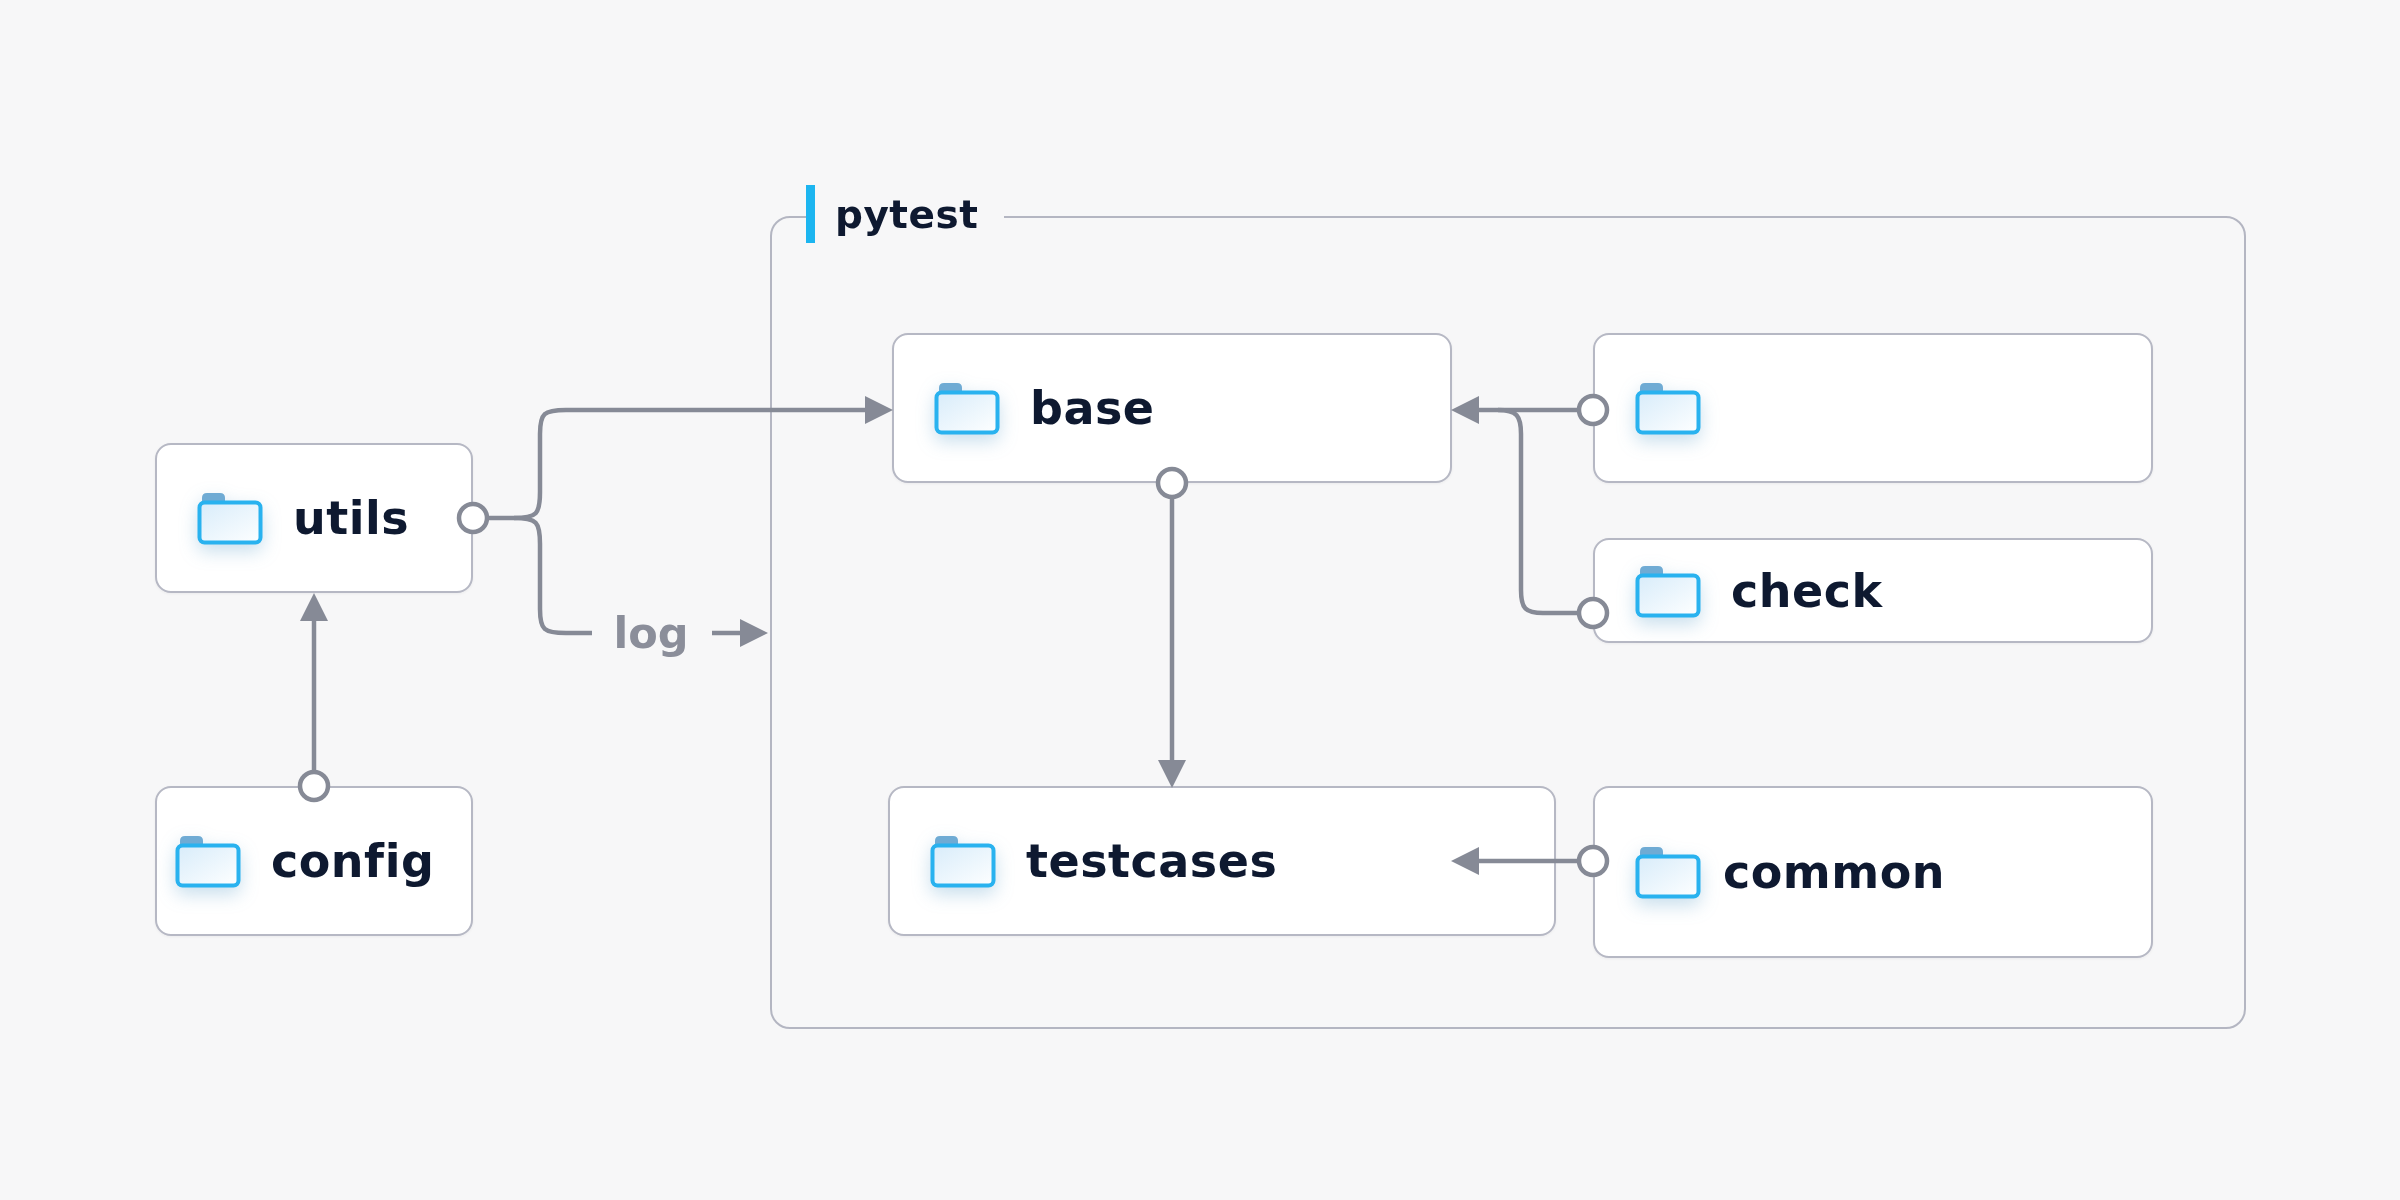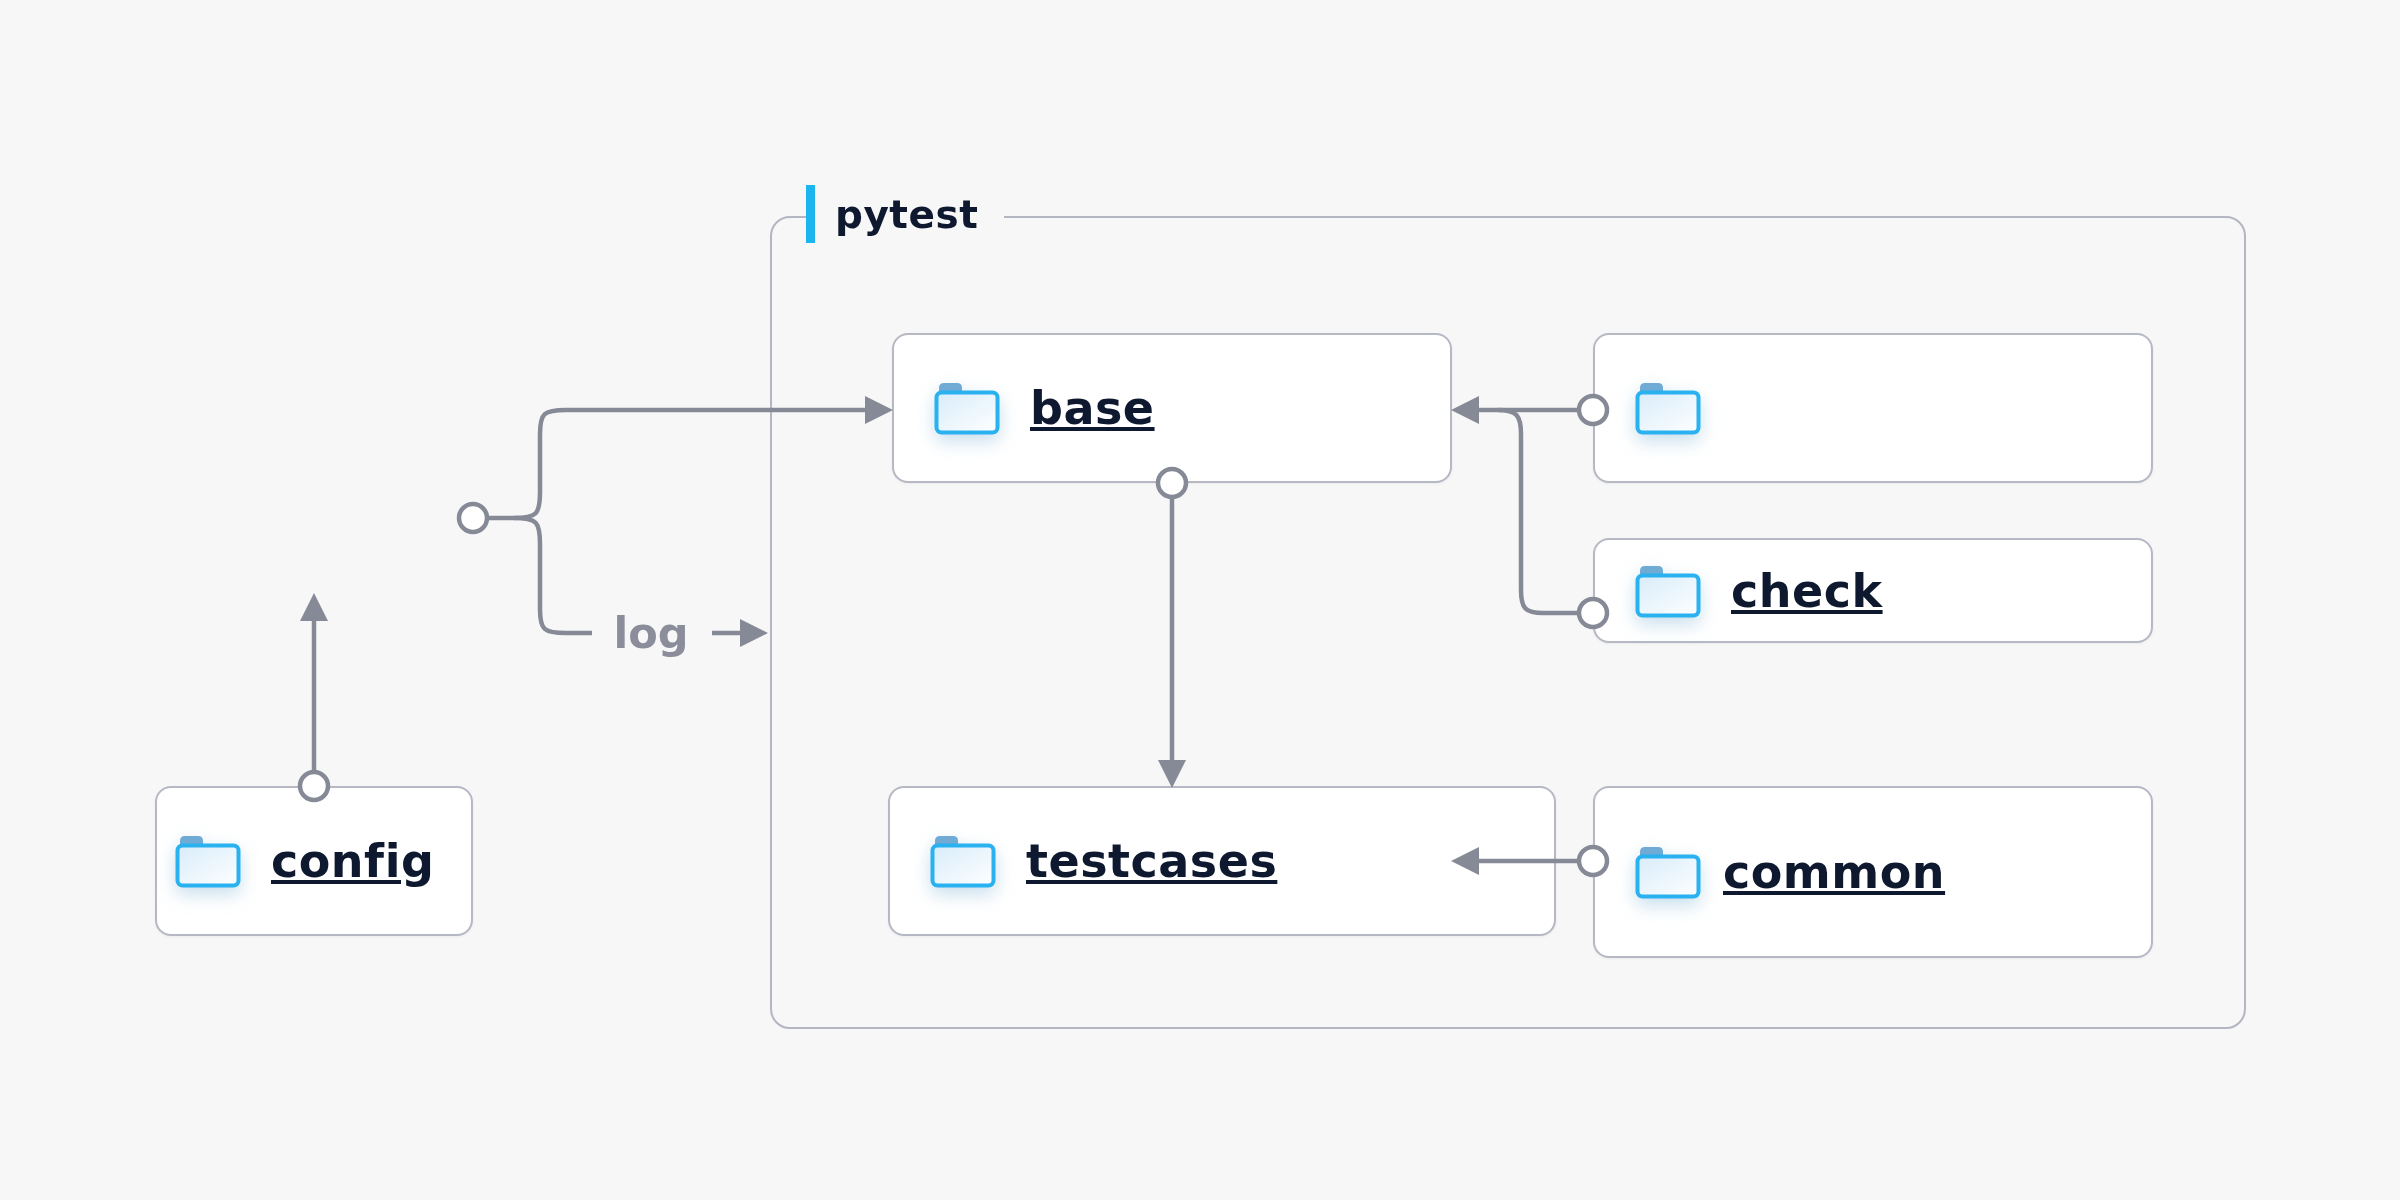--- a/index.html
+++ b/index.html
@@ -54,21 +54,20 @@
     border-radius:16px;
     display:flex;align-items:center;
     padding-left:40px;gap:30px;
     z-index:3;
     box-shadow:0 1px 3px rgba(14,25,48,0.05);
   }
   .node .label{
     font-size:46px;font-weight:700;color:var(--label-text);
     letter-spacing:0.5px;
     white-space:nowrap;
-    text-decoration:underline;
   }
   .node .folder{
     width:66px;height:54px;flex:0 0 auto;
     filter:drop-shadow(0 7px 9px rgba(60,140,190,0.28));
   }
   .n-utils    {left:155px;top:443px;width:318px;height:150px;}
   .n-config   {left:155px;top:786px;width:318px;height:150px;padding-left:18px;}
   .n-base     {left:892px;top:333px;width:560px;height:150px;}
   .n-testcases{left:888px;top:786px;width:668px;height:150px;}
   .n-pymilvus {left:1593px;top:333px;width:560px;height:150px;}
@@ -100,20 +99,27 @@
 </svg>
 
 <div class="stage">
 
   <div class="group-box"></div>
   <div class="group-label">
     <span class="bar"></span>
     <span class="txt">pytest</span>
   </div>
 
+  <div class="node n-utils">
+    <svg class="folder" viewBox="0 0 66 54">
+      <path class="folder-tab" d="M5 14 V7 q0-5 5-5 h13 q5 0 5 5 v7 z"></path>
+      <rect class="folder-body" x="2.5" y="11.5" width="61" height="40" rx="5"></rect>
+    </svg>
+    <span class="label">utils</span>
+  </div>
 
   <div class="node n-config">
     <svg class="folder" viewBox="0 0 66 54">
       <path class="folder-tab" d="M5 14 V7 q0-5 5-5 h13 q5 0 5 5 v7 z"></path>
       <rect class="folder-body" x="2.5" y="11.5" width="61" height="40" rx="5"></rect>
     </svg>
     <span class="label">config</span>
   </div>
 
   <div class="node n-base">

